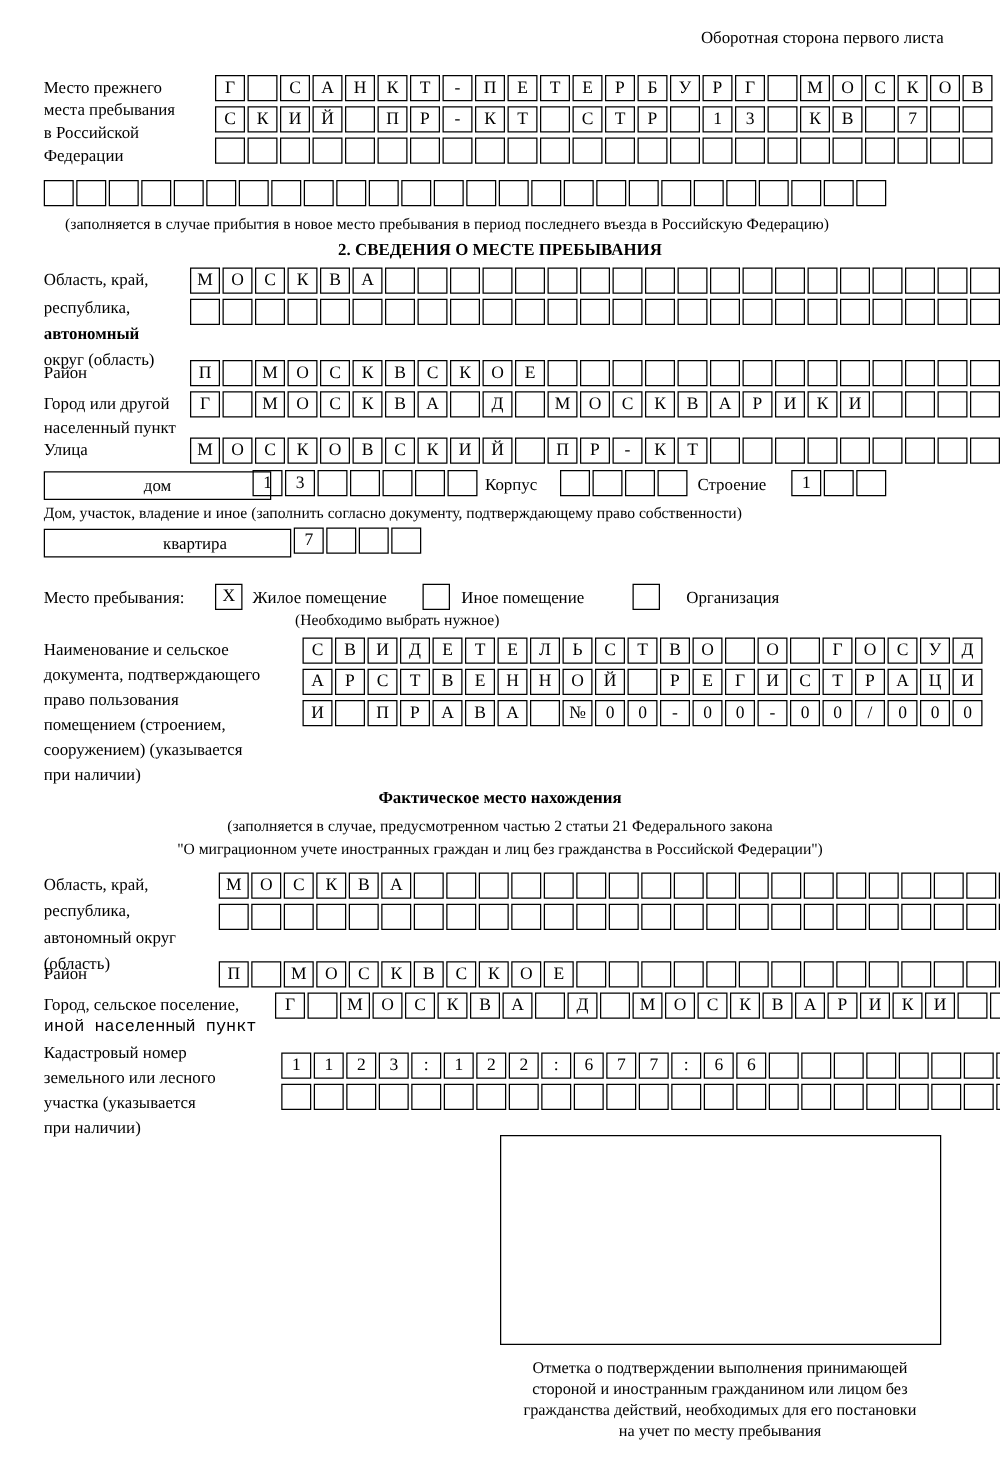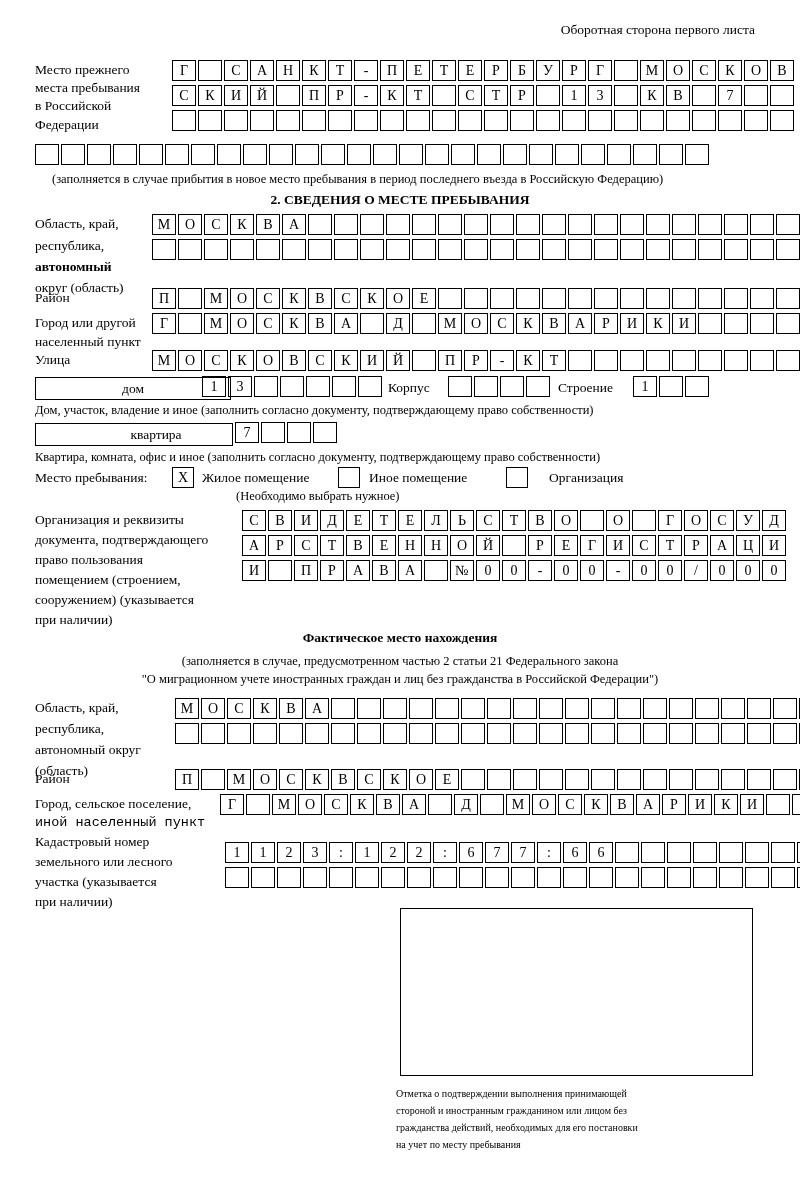--- a/index.html
+++ b/index.html
@@ -88,21 +88,22 @@
     font-size: 12.5px;
   }
   .bigbox {
     position: absolute;
     border: 1px solid #000;
     box-sizing: border-box;
   }
   .footnote {
     position: absolute;
     width: 360px;
-    font-size: 10px;
+    text-align: center;
+    font-size: 13px;
     line-height: 16px;
   }
 </style>
 </head>
 <body>
 
 <div class="page">
 
   <div class="hdr-right">Оборотная сторона первого листа</div>
 
@@ -363,21 +364,21 @@
       <div class="cell empty"></div>
       <div class="cell empty"></div>
       <div class="cell empty"></div>
       <div class="cell empty"></div>
       <div class="cell empty"></div>
       <div class="cell empty"></div>
       <div class="cell empty"></div>
       <div class="cell empty"></div>
     </div>
 
-  <div class="wide-box" style="left:35px; top:377px; width:196px;">дом</div>
+  <div class="wide-box" style="left:35px; top:377px; width:182px;">дом</div>
   <div class="cells" id="s2_house" style="left:202px; top:376px;">
       <div class="cell">1</div>
       <div class="cell">3</div>
       <div class="cell empty"></div>
       <div class="cell empty"></div>
       <div class="cell empty"></div>
       <div class="cell empty"></div>
       <div class="cell empty"></div>
     </div>
   <div class="inline-label" style="left:388px; top:380px;">Корпус</div>
@@ -396,32 +397,31 @@
 
   <div class="note-small" style="left:35px; top:403px;">Дом, участок, владение и иное (заполнить согласно документу, подтверждающему право собственности)</div>
 
   <div class="wide-box" style="left:35px; top:423px; width:198px;padding-left:44px;">квартира</div>
   <div class="cells" id="s2_flat" style="left:235px; top:422px;">
       <div class="cell">7</div>
       <div class="cell empty"></div>
       <div class="cell empty"></div>
       <div class="cell empty"></div>
     </div>
-  <div class="note-small" style="left:35px; top:450px;">Квартира, комната, офис и иное (заполнить согласно документу, подтверждающему право собственности)</div>
 
   <div class="inline-label" style="left:35px; top:470px;">Место пребывания:</div>
   <div class="chk" style="left:172px; top:467px;">X</div>
   <div class="inline-label" style="left:202px; top:470px;">Жилое помещение</div>
   <div class="chk" style="left:338px; top:467px;"></div>
   <div class="inline-label" style="left:369px; top:470px;">Иное помещение</div>
   <div class="chk" style="left:506px; top:467px;"></div>
   <div class="inline-label" style="left:549px; top:470px;">Организация</div>
   <div class="note-small" style="left:236px; top:489px;">(Необходимо выбрать нужное)</div>
 
-  <div class="label" style="left:35px; top:512px;">Организация и реквизиты</div>
+  <div class="label" style="left:35px; top:512px;">Наименование и сельское</div>
   <div class="label" style="left:35px; top:532px;">документа, подтверждающего</div>
   <div class="label" style="left:35px; top:552px;">право пользования</div>
   <div class="label" style="left:35px; top:572px;">помещением (строением,</div>
   <div class="label" style="left:35px; top:592px;">сооружением) (указывается</div>
   <div class="label" style="left:35px; top:612px;">при наличии)</div>
 
   <div class="cells" id="s2_doc1" style="left:242px; top:510px;">
       <div class="cell">С</div>
       <div class="cell">В</div>
       <div class="cell">И</div>

